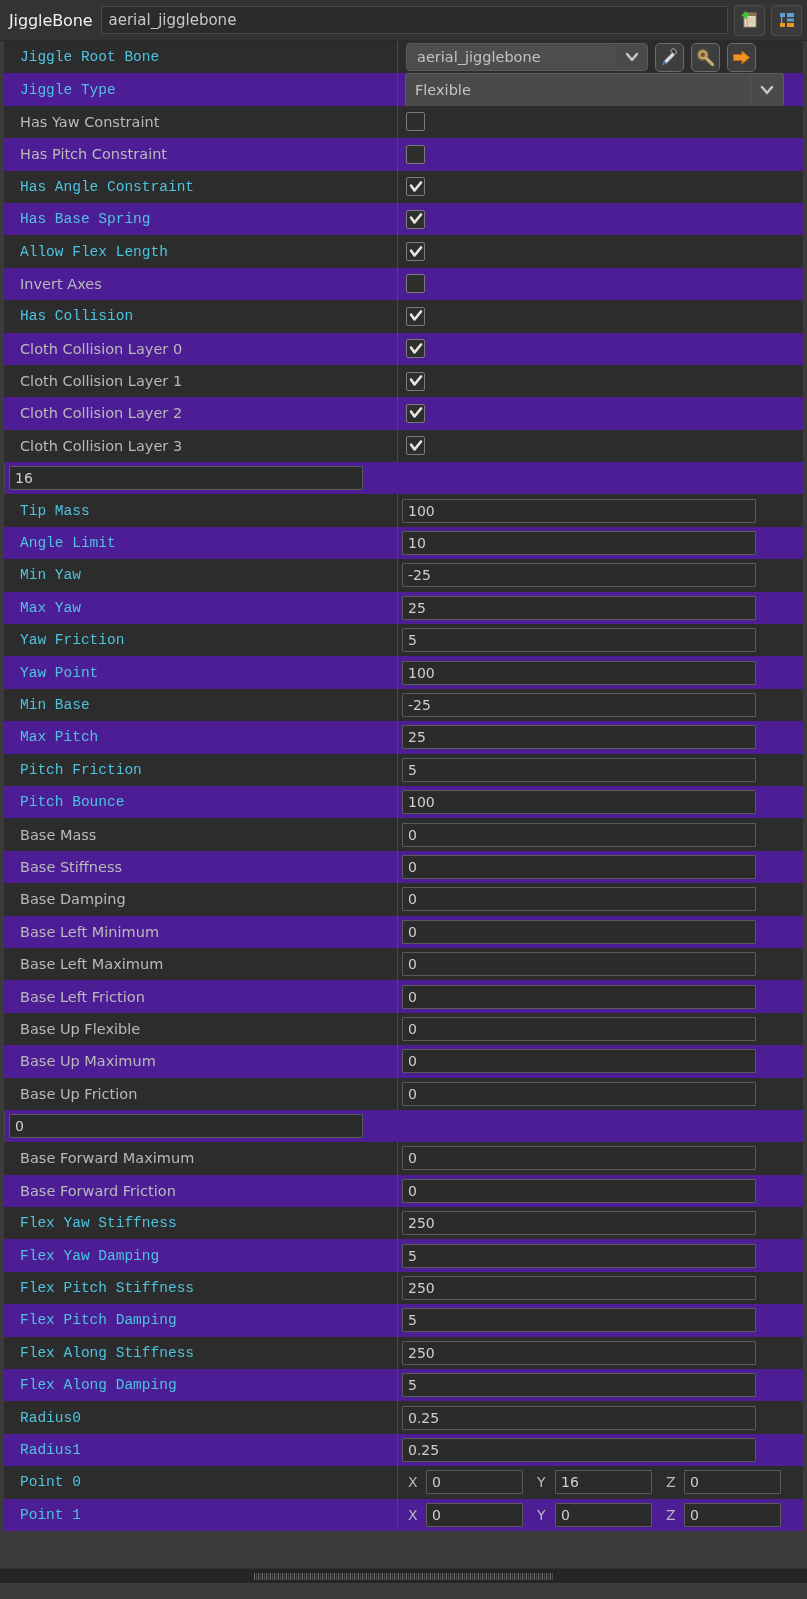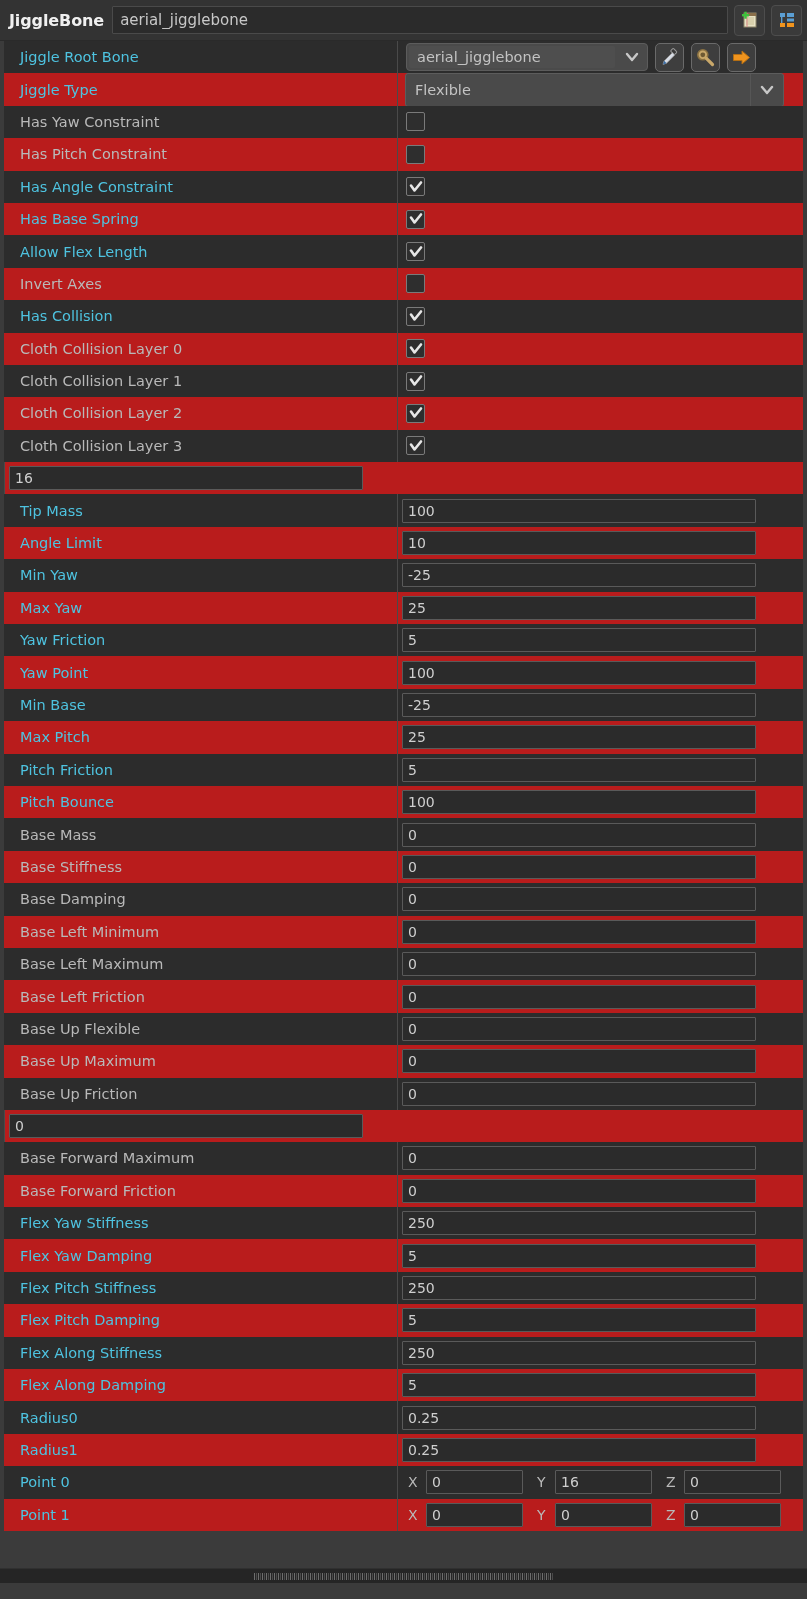--- a/index.html
+++ b/index.html
@@ -30,21 +30,21 @@
     min-height: 41px;
     background: #333333;
     display: flex;
     align-items: center;
     padding: 0 5px;
     box-sizing: border-box;
     border-bottom: 1px solid #2a2a2a;
   }
   .header-title {
     color: #f0f0f0;
-    font-weight: bold;
+    font-weight: normal;
     font-size: 16px;
     padding: 0 8px 0 4px;
     white-space: nowrap;
     letter-spacing: -0.1px;
   }
   .header-input {
     flex: 1;
     height: 28px;
     background: #2b2b2b;
     border: 1px solid #4a4a4a;
@@ -80,33 +80,33 @@
     box-sizing: border-box;
   }
   .row {
     height: 32.4px;
     display: flex;
     align-items: center;
     position: relative;
     box-sizing: border-box;
   }
   .row.odd  { background: #2c2c2c; }
-  .row.even { background: #b91c1c; }
+  .row.even { background: #4c1d95; }
 
   .row-label {
     width: 393px;
     min-width: 393px;
     padding-left: 16px;
     font-size: 14.5px;
     color: #b9b9b9;
     box-sizing: border-box;
     white-space: nowrap;
     overflow: hidden;
   }
-  .row-label.mod { color: #4ec3e0; }
+  .row-label.mod { color: #4ec3e0; font-family: Liberation Mono, monospace; }
 
   .row-value {
     flex: 1;
     height: 100%;
     display: flex;
     align-items: center;
     border-left: 1px solid #4a4a4a;
     padding-left: 4px;
     box-sizing: border-box;
   }

